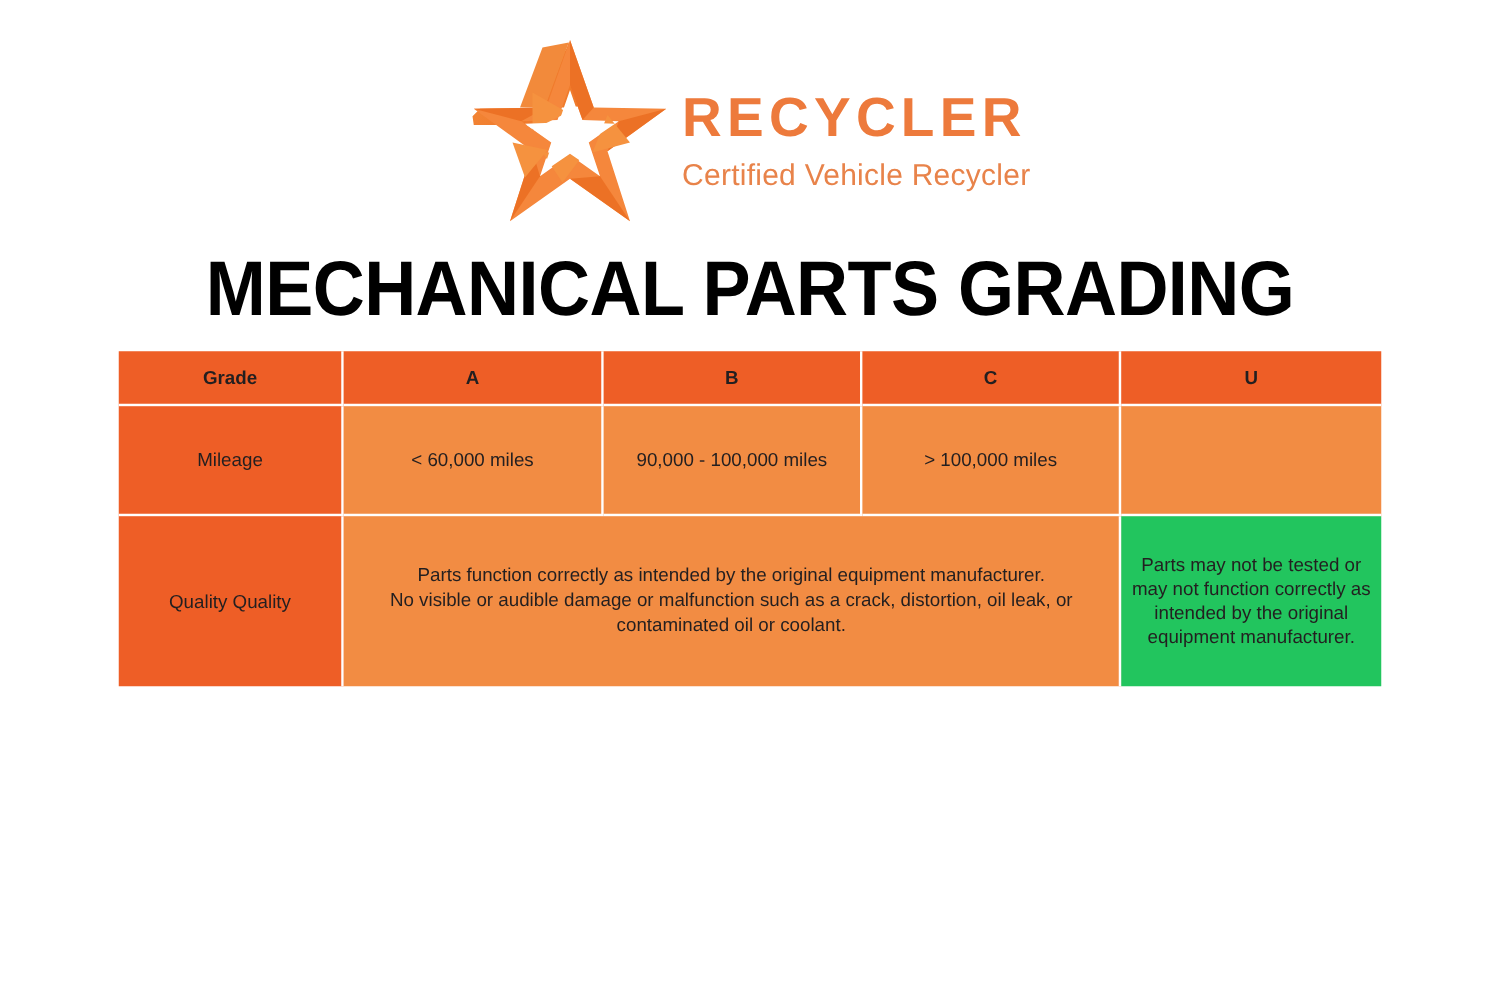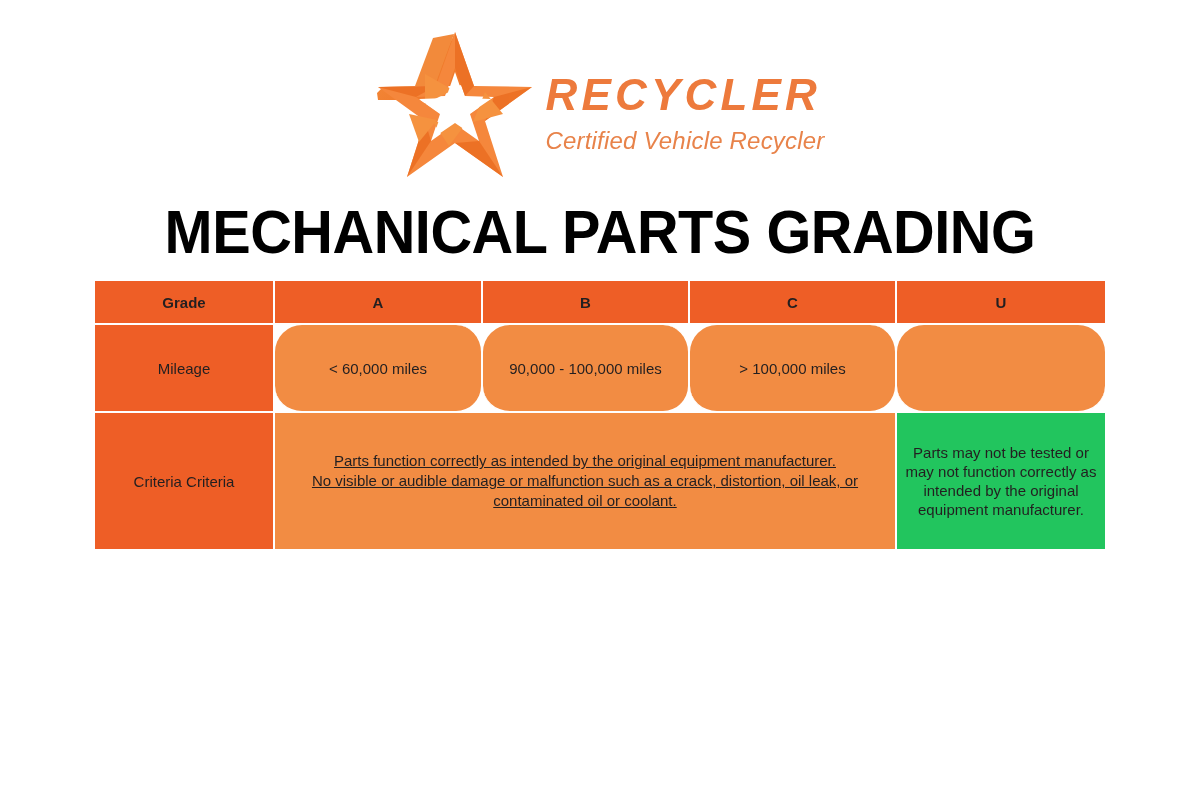--- a/index.html
+++ b/index.html
@@ -23,21 +23,20 @@
   
   .logo-block {
     position: absolute;
     left: 0;
     top: 26px;
     width: 1200px;
     height: 160px;
     display: flex;
     align-items: center;
     justify-content: center;
-    font-style: italic;
   }
   .logo-inner {
     display: flex;
     align-items: center;
     gap: 10px;
   }
   .logo-mark {
     width: 160px;
     height: 152px;
     flex: 0 0 auto;
@@ -116,33 +115,31 @@
   }
   .hdr {
     background: #EE5E26;
     font-weight: bold;
     font-size: 15px;
     height: 44px;
   }
   .cell {
     background: #F28C43;
     font-size: 15px;
-    border-radius: 27px;
   }
   .row-mileage td { height: 88px; }
   .row-quality td { height: 136px; }
   .merged-cell {
     background: #F28C43;
     font-size: 15px;
     line-height: 1.32;
     padding: 10px 18px;
   }
   .merged-cell p {
     margin: 0;
-    text-decoration: underline;
   }
   .merged-cell p + p { }
   .u-quality {
     background: #22c55e;
     font-size: 15px;
     line-height: 1.28;
     padding: 10px 10px;
   }
   .col-a { width: 208px; }
   .col-b { width: 207px; }
@@ -241,21 +238,21 @@
 
       <tr class="row-mileage">
         <td class="col-label">Mileage</td>
         <td class="cell">&lt; 60,000 miles</td>
         <td class="cell">90,000 - 100,000 miles</td>
         <td class="cell">&gt; 100,000 miles</td>
         <td class="cell"></td>
       </tr>
 
       <tr class="row-quality">
-        <td class="col-label">Criteria Criteria</td>
+        <td class="col-label">Quality Quality</td>
         <td class="merged-cell" colspan="3">
           <p>Parts function correctly as intended by the original equipment manufacturer.</p>
           <p>No visible or audible damage or malfunction such as a crack, distortion, oil leak, or contaminated oil or coolant.</p>
         </td>
         <td class="u-quality">Parts may not be tested or may not function correctly as intended by the original equipment manufacturer.</td>
       </tr>
     </tbody>
   </table>
 
 </div>

